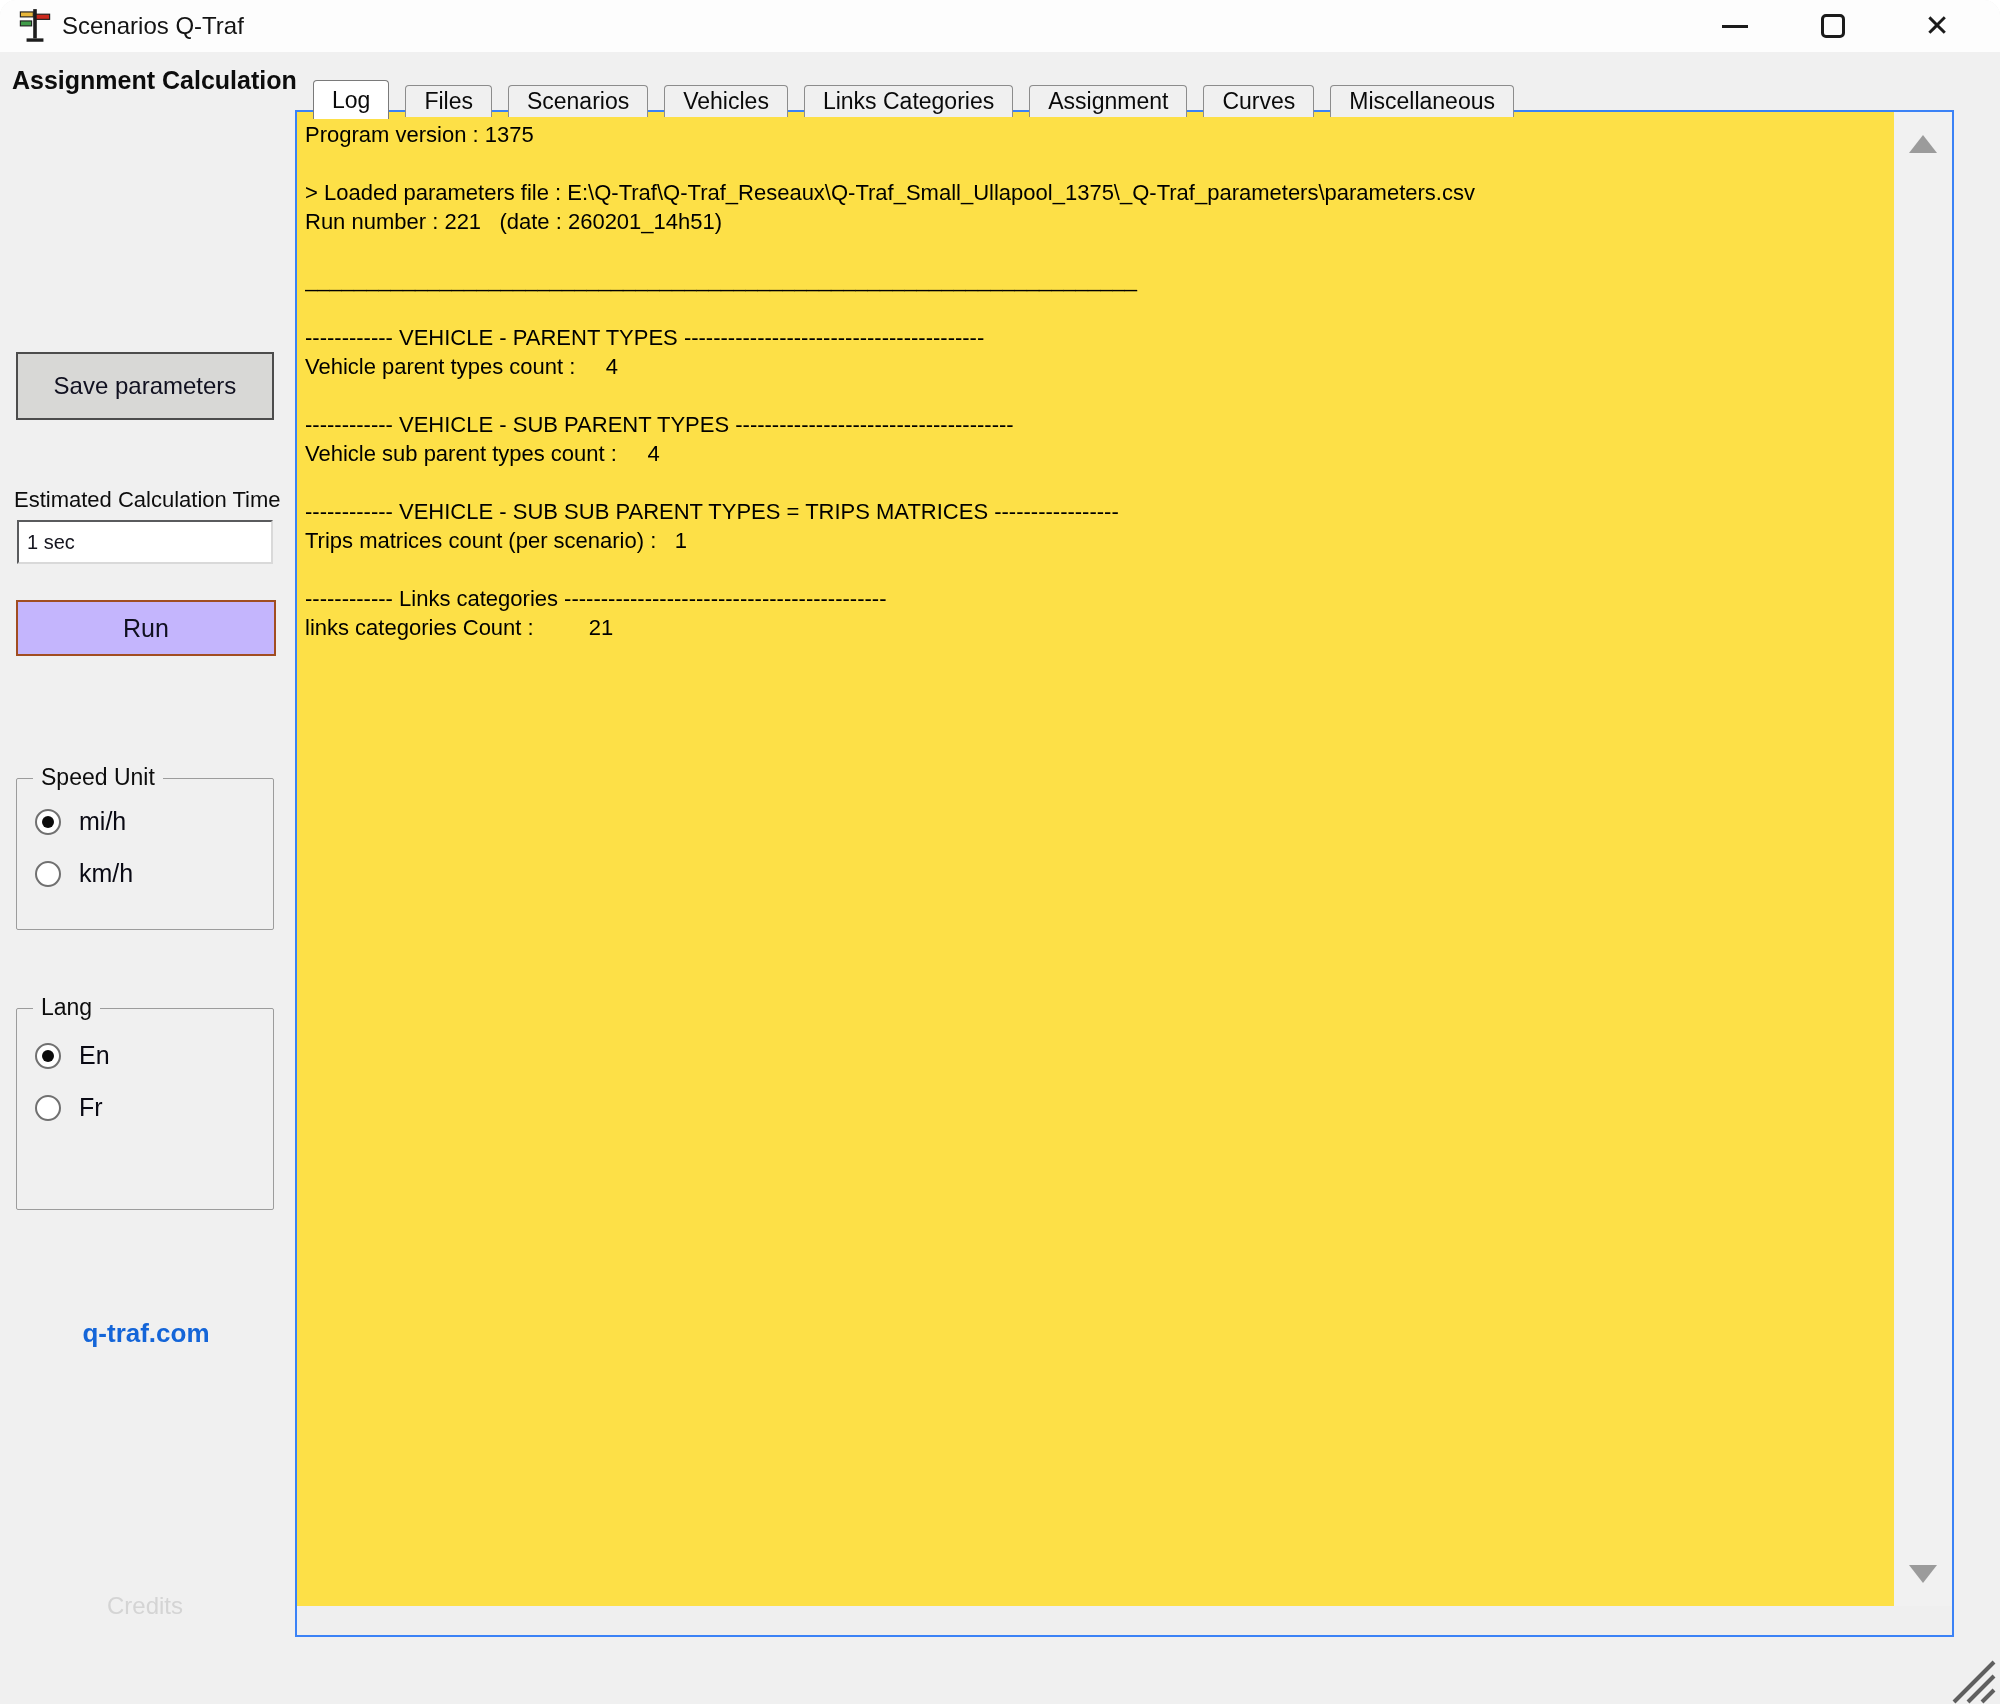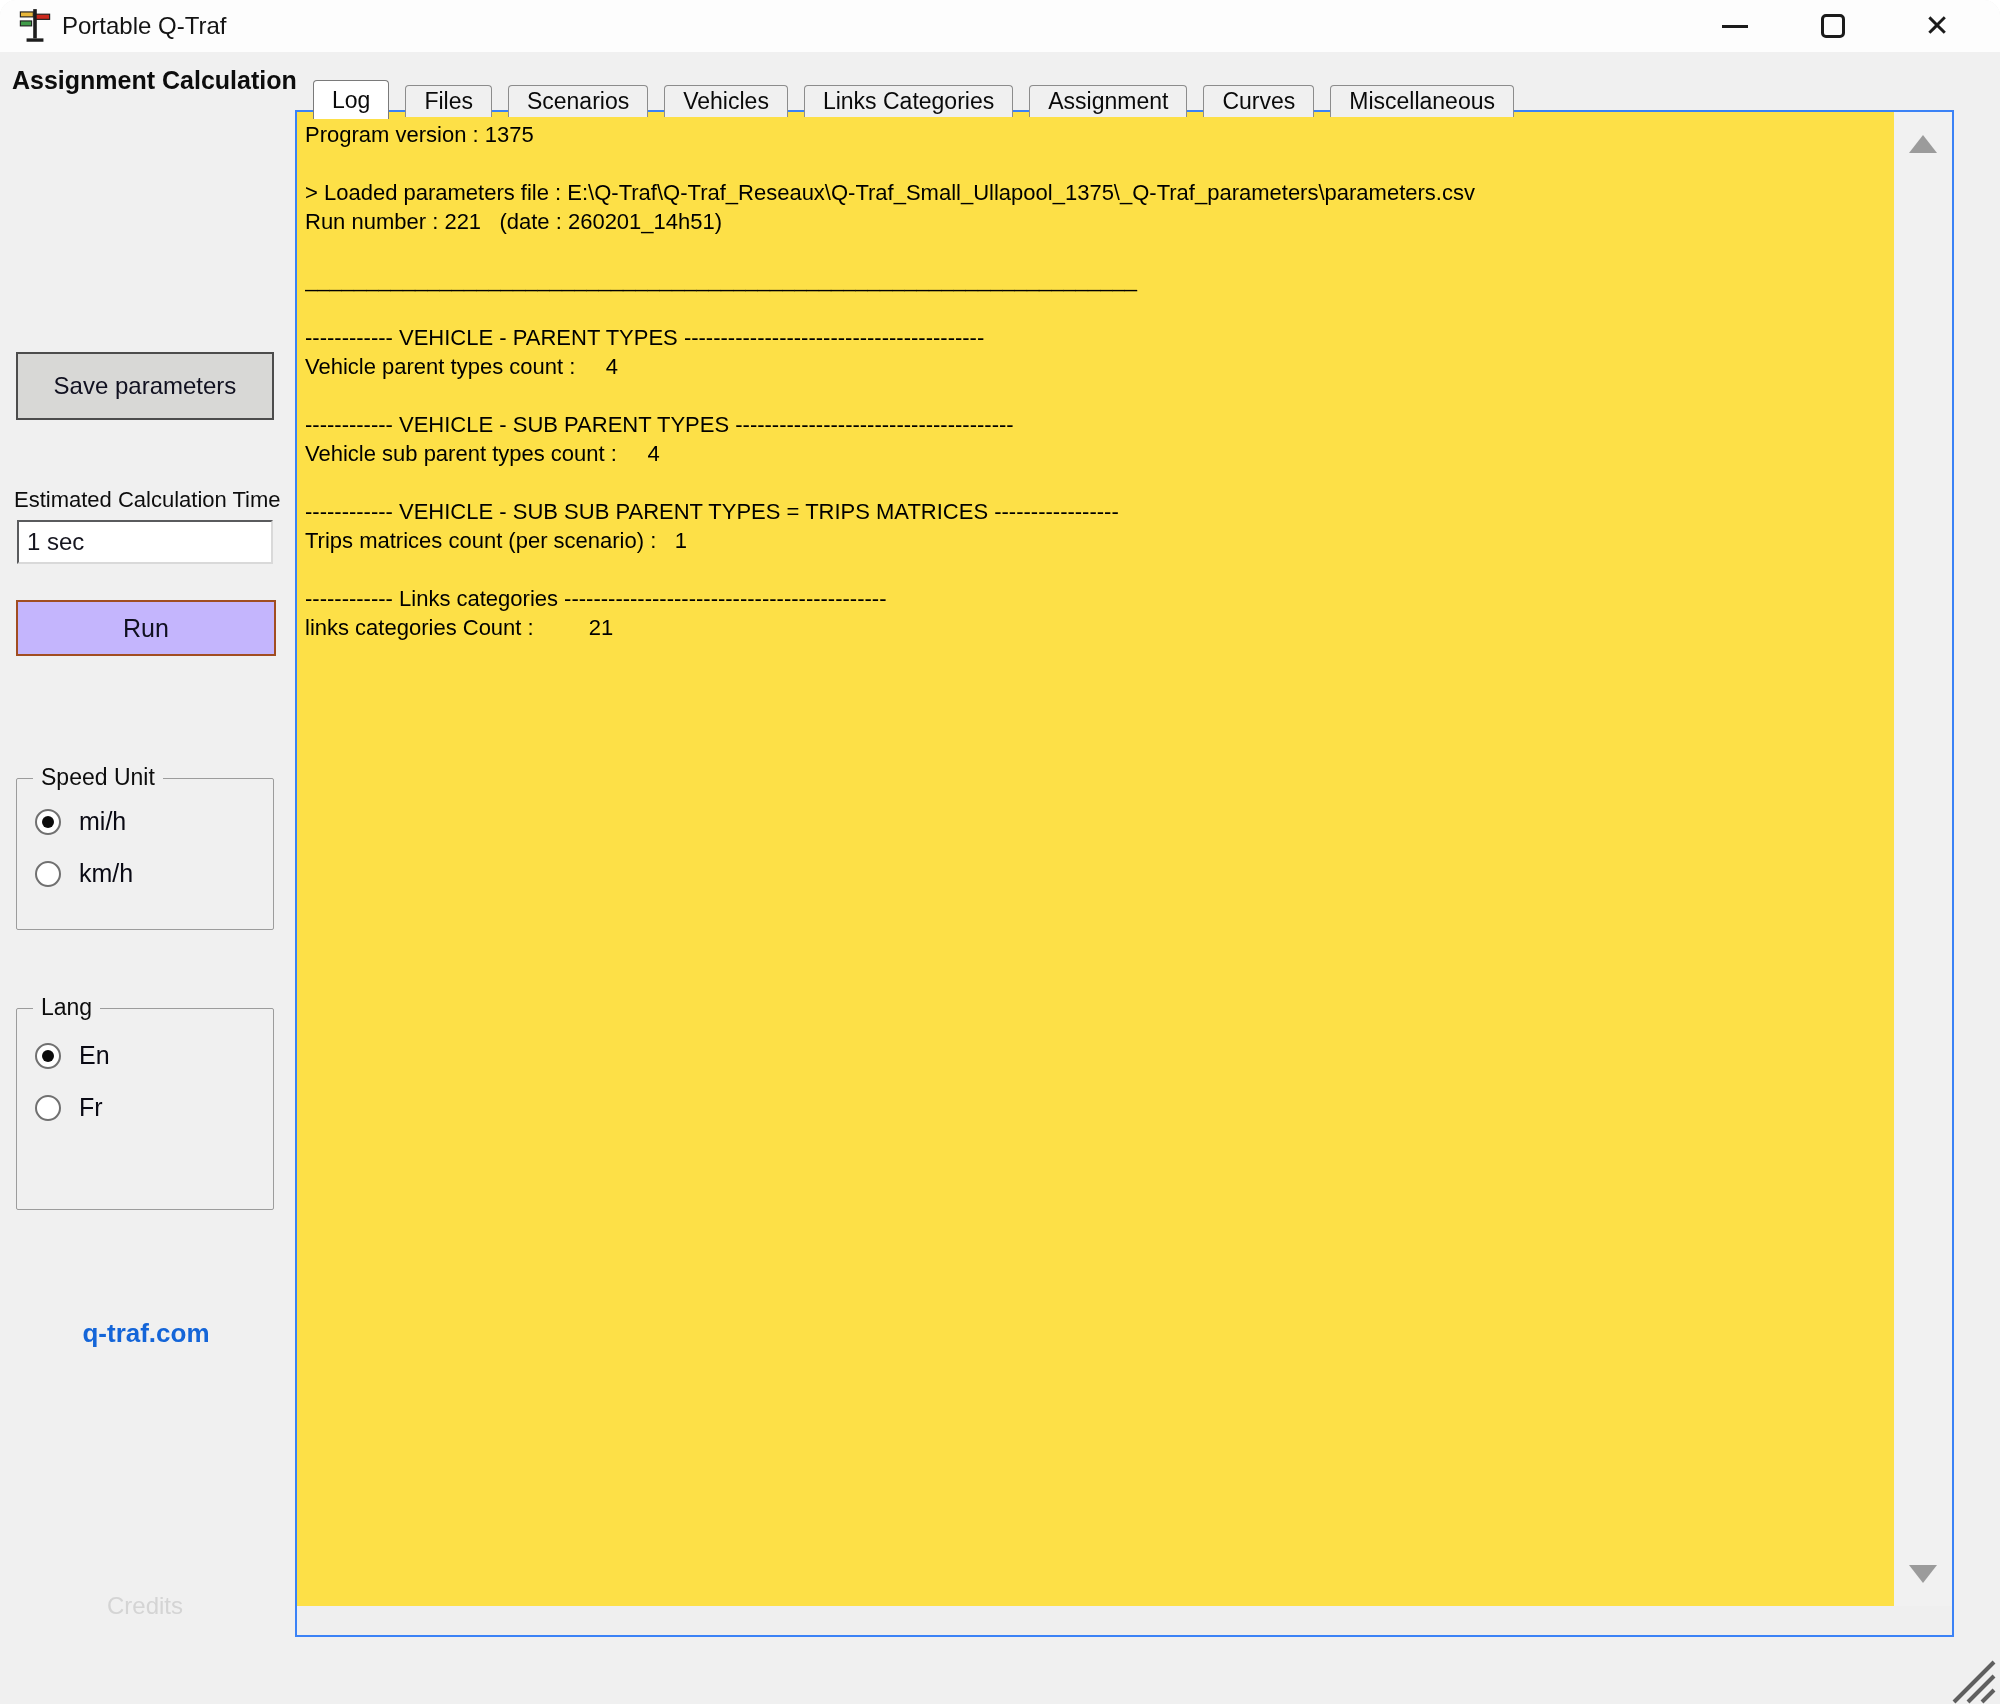--- a/index.html
+++ b/index.html
@@ -23,21 +23,21 @@
   .sidebar-heading{position:absolute;left:12px;top:66px;font-size:25px;font-weight:bold;color:#0d0d0d;white-space:nowrap;}
   .btn-gray{
     position:absolute;background:#d8d8d6;color:#101020;text-align:center;
     display:flex;align-items:center;justify-content:center;cursor:default;
   }
   .open-btn{left:16px;top:185px;width:258px;height:132px;border:3px solid #2e2e2e;font-size:24px;white-space:pre-line;line-height:1.35;}
   .save-btn{left:16px;top:352px;width:258px;height:68px;border:2px solid #4c4c4c;font-size:24px;}
   .time-label{position:absolute;left:14px;top:487px;font-size:22px;white-space:nowrap;color:#0d0d0d;}
   .time-input{
     position:absolute;left:17px;top:520px;width:256px;height:44px;background:#fff;
-    border:2px solid;border-color:#5a5b5d #d9d9d9 #d9d9d9 #5a5b5d;font-size:24px;padding:0 8px;color:#15151f;
+    border:2px solid;border-color:#5a5b5d #d9d9d9 #d9d9d9 #5a5b5d;font-size:20px;padding:0 8px;color:#15151f;
   }
   .run-btn{left:16px;top:600px;width:260px;height:56px;background:#c4b5fd;border:2px solid #a14d21;font-size:25px;}
   .groupbox{position:absolute;border:1px solid #9c9c9c;border-radius:2px;}
   .speed-group{left:16px;top:778px;width:258px;height:152px;}
   .lang-group{left:16px;top:1008px;width:258px;height:202px;}
   .groupbox .legend{
     position:absolute;top:-15px;left:16px;background:#f0f0f0;padding:0 8px;font-size:23px;color:#0d0d0d;white-space:nowrap;
   }
   .radio-row{position:absolute;left:18px;display:flex;align-items:center;gap:18px;cursor:default;}
   .radio{
@@ -90,21 +90,21 @@
 <div class="window">
 
   <div class="titlebar">
     <svg class="app-icon" viewBox="0 0 30 32">
       <rect x="13.4" y="1" width="3.2" height="26" fill="#1d1d1d"></rect>
       <rect x="7.5" y="27" width="15" height="3" fill="#1d1d1d"></rect>
       <rect x="16" y="5.5" width="12" height="4.6" fill="#cc2a1e" stroke="#1d1d1d" stroke-width="1"></rect>
       <rect x="2" y="3.5" width="11.5" height="4.4" fill="#e8b73a" stroke="#1d1d1d" stroke-width="1"></rect>
       <rect x="2" y="11.5" width="10" height="4.4" fill="#3f9b48" stroke="#1d1d1d" stroke-width="1"></rect>
     </svg>
-    <div class="window-title">Portable Q-Traf</div>
+    <div class="window-title">Scenarios Q-Traf</div>
     <div class="winbtn btn-min">
         <span class="glyph-min"></span>
       </div>
     <div class="winbtn btn-max">
         <span class="glyph-max"></span>
       </div>
     <div class="winbtn btn-close">
         <span class="glyph-close">✕</span>
       </div>
   </div>

